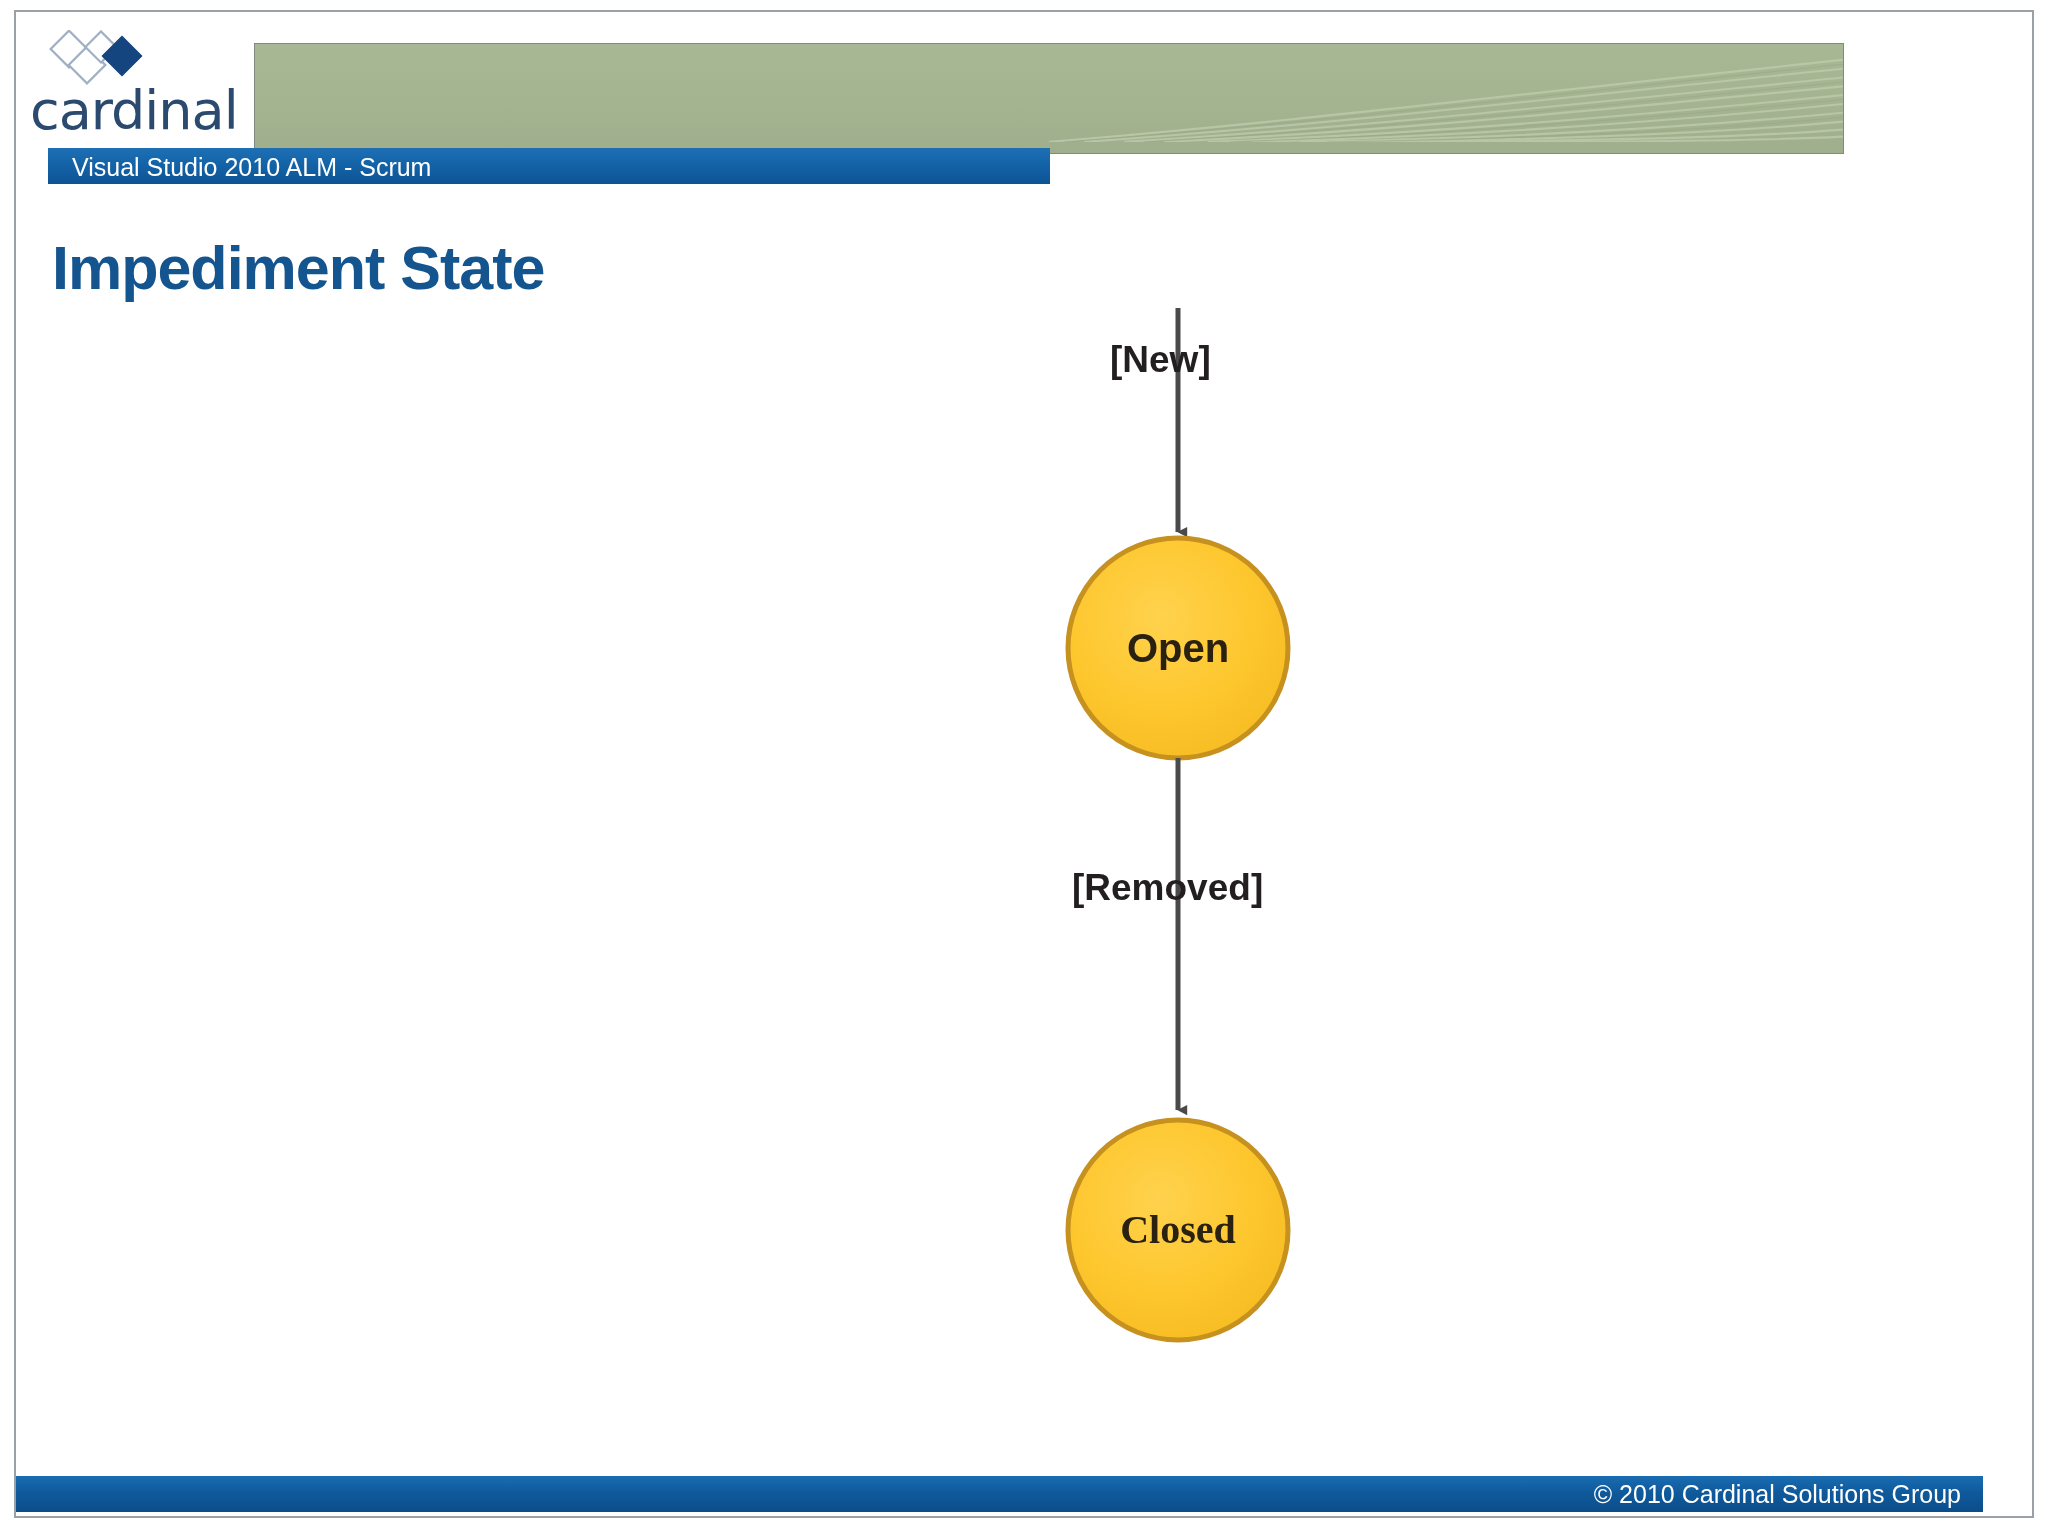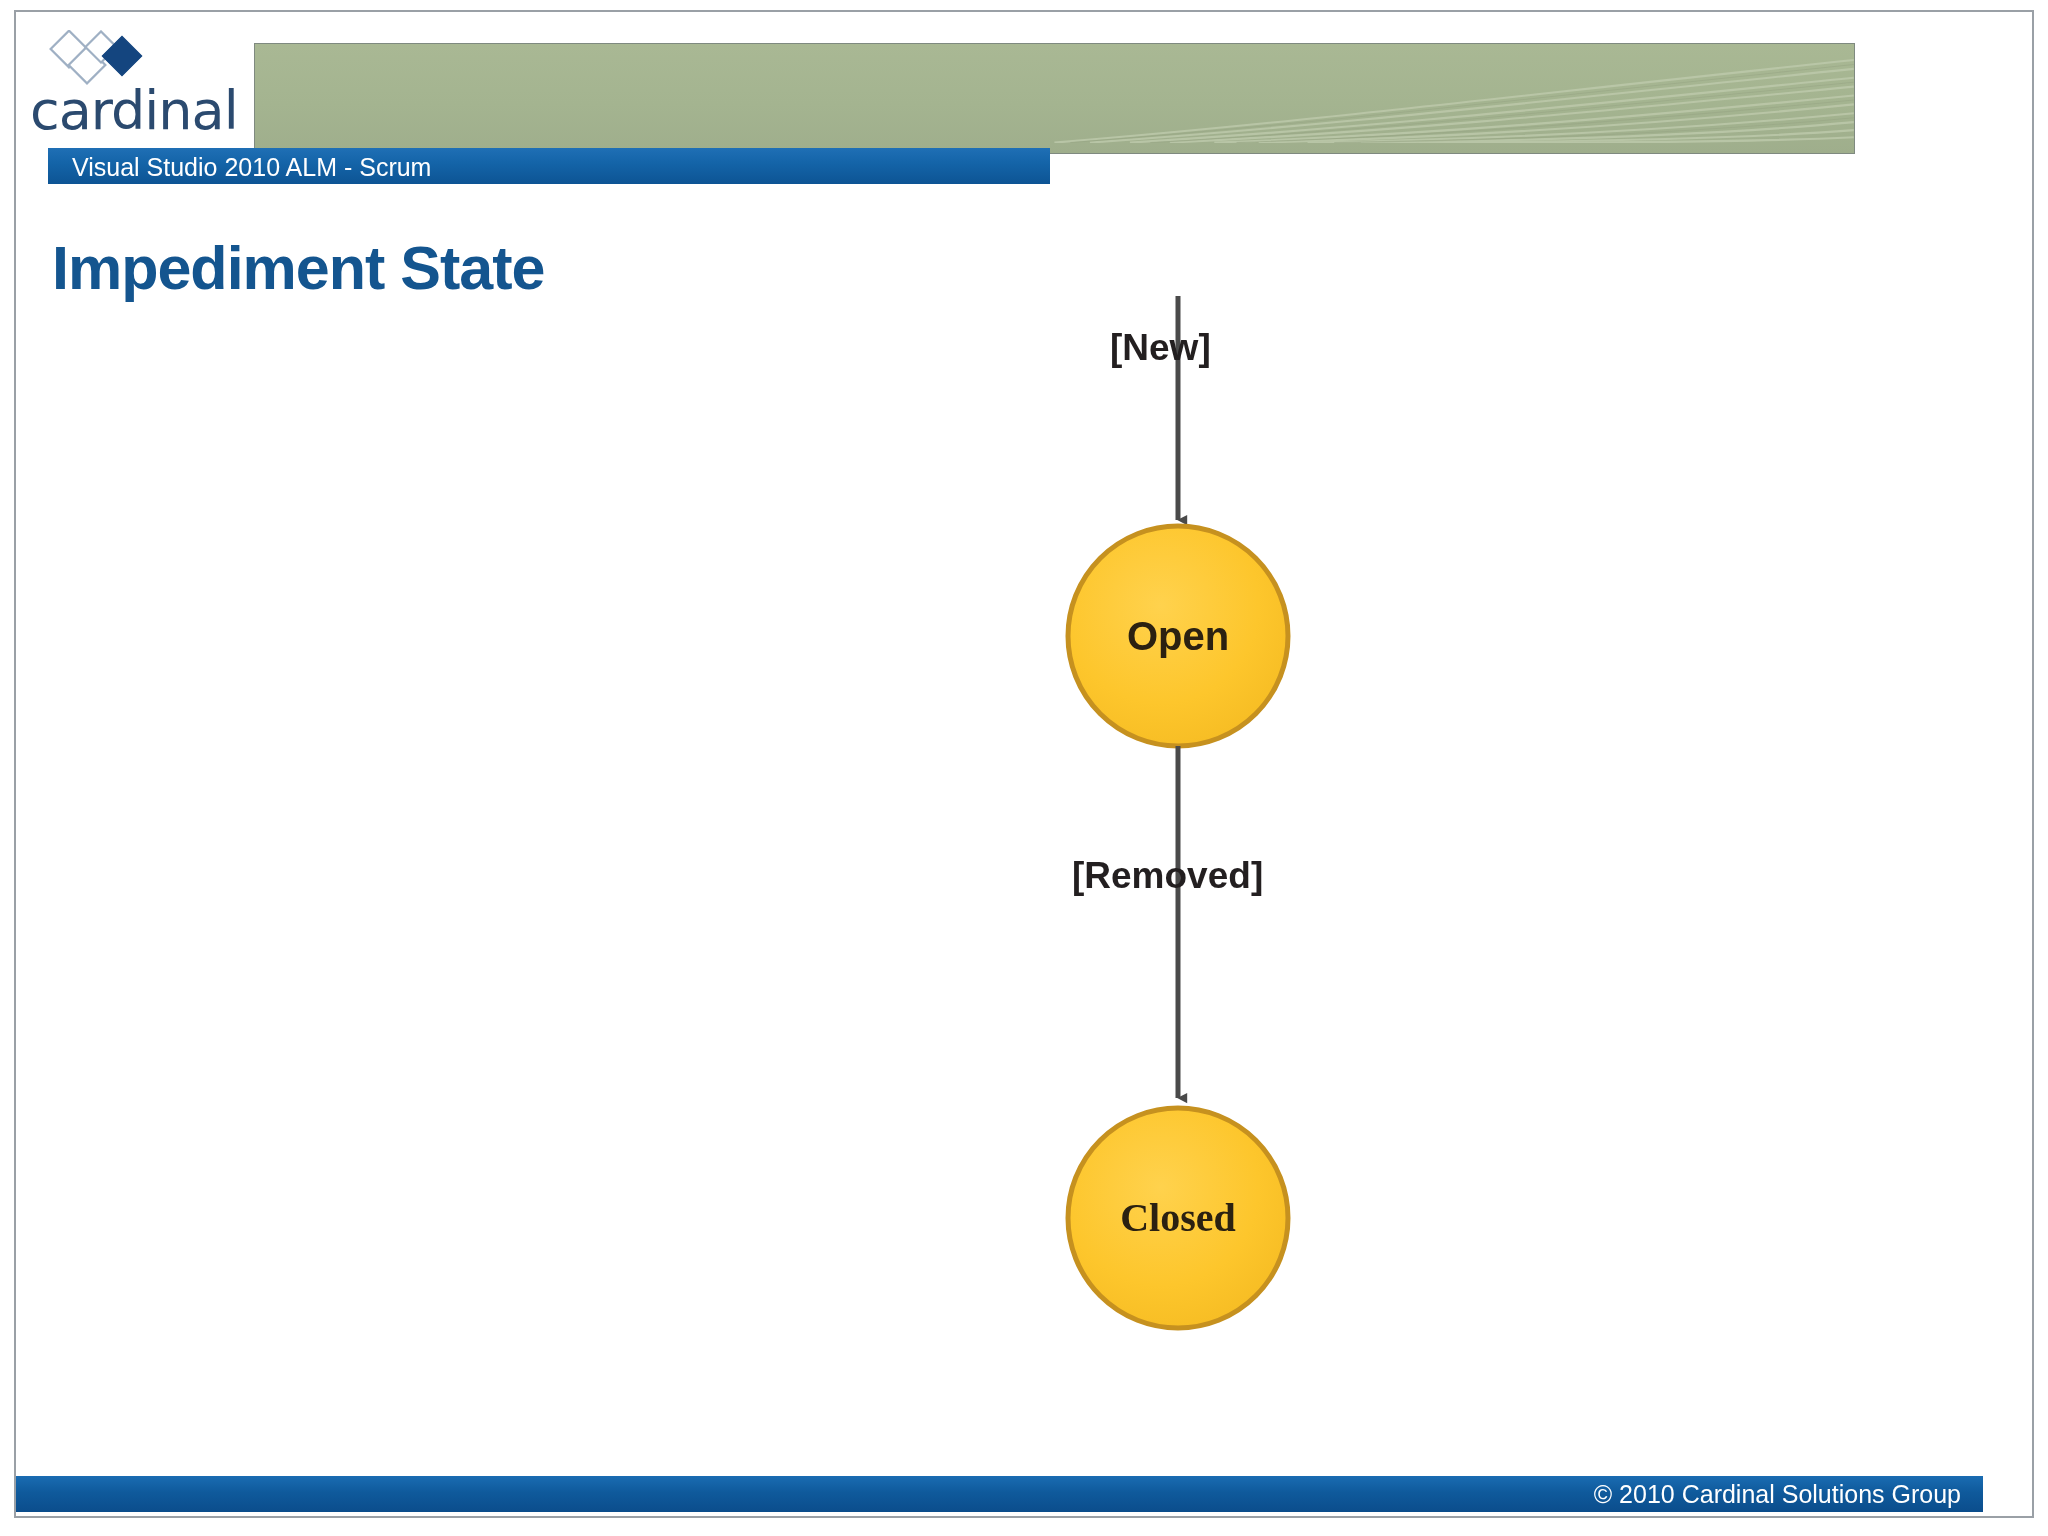--- a/index.html
+++ b/index.html
@@ -33,21 +33,20 @@
     box-sizing: border-box;
   }
 
   
   .header-band {
     position: absolute;
     left: 16px;
     top: 12px;
     width: 1828px;
     height: 140px;
-    padding-left: 11px;
   }
 
   .logo-box {
     position: absolute;
     left: 0px;
     top: 0px;
     width: 232px;
     height: 140px;
     background: #ffffff;
     z-index: 6;
@@ -125,21 +124,21 @@
     font-weight: bold;
     letter-spacing: -1px;
     line-height: 100px;
     white-space: nowrap;
   }
 
   
   .diagram {
     position: absolute;
     left: 1000px;
-    top: 288px;
+    top: 300px;
     width: 420px;
     height: 1090px;
   }
   .diagram svg { display: block; }
 
   .node-label {
     position: absolute;
     color: #2b2111;
     font-family: "Liberation Sans", sans-serif;
     font-weight: bold;

